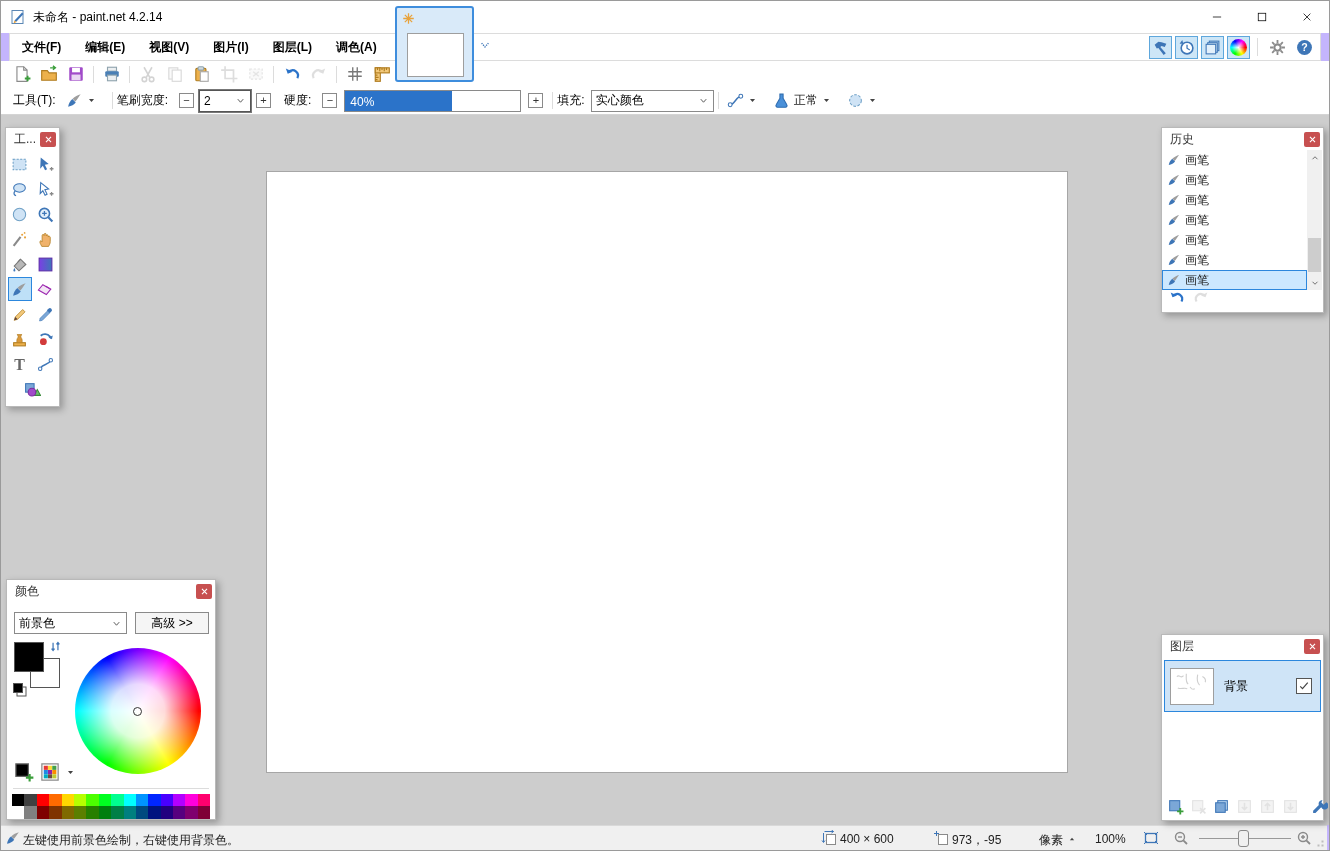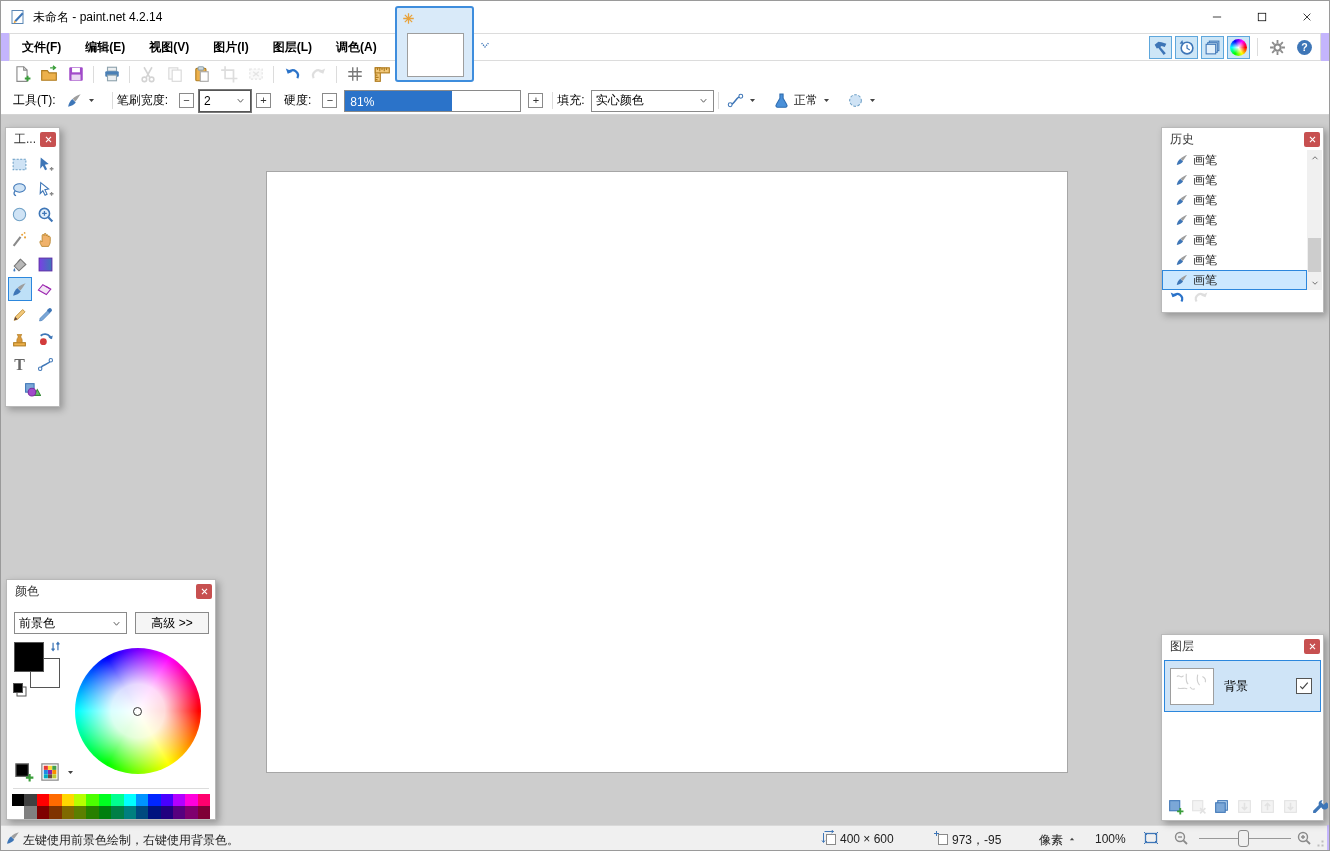--- a/index.html
+++ b/index.html
@@ -69,21 +69,21 @@
   .pal-tools { left:4px; top:126px; width:55px; height:280px; }
   .toolgrid { display:grid; grid-template-columns:24px 24px; gap:1px 2px; padding:2px 2px; justify-content:center; }
   .tool-cell { width:24px; height:24px; display:flex; align-items:center; justify-content:center; border:1px solid transparent; }
   .tool-cell svg { width:17px; height:17px; }
   .tool-cell.selected { background:#BEE0F7; border-color:#2C87DD; }
   .tool-cell.wide { grid-column:1 / span 2; justify-self:center; }
 
   
   .pal-history { left:1160px; top:126px; width:163px; height:186px; }
   .hlist { position:absolute; left:0; top:22px; right:16px; height:140px; overflow:hidden; }
-  .hitem { height:20px; display:flex; align-items:center; gap:4px; padding-left:12px; border:1px solid transparent; }
+  .hitem { height:20px; display:flex; align-items:center; gap:4px; padding-left:4px; border:1px solid transparent; }
   .hitem svg { width:14px; height:14px; flex:0 0 auto; }
   .hitem.selected { background:#CCE8FF; border-color:#2C87DD; }
   .hscroll { position:absolute; right:1px; top:22px; width:15px; height:140px; background:#F0F0F0; }
   .sarrow { position:absolute; left:0; width:15px; height:15px; display:flex; align-items:center; justify-content:center; }
   .sarrow svg { width:10px; height:10px; }
   .sthumb { position:absolute; left:1px; width:13px; background:#CDCDCD; }
   .hfoot { position:absolute; left:6px; bottom:3px; display:flex; gap:8px; }
   .hfoot svg { width:17px; height:17px; }
 
   
@@ -316,21 +316,21 @@
       <span class="cv">2</span>
       <svg viewBox="0 0 16 16">
           <path d="M4 6l4 4.5L12 6" fill="none" stroke="#555" stroke-width="1.4"></path>
         </svg>
     </span>
     <span class="spin-btn">+</span>
     <span class="opt-label" style="margin-left:8px">硬度:</span>
     <span class="spin-btn">−</span>
     <span class="hslider">
       <span class="hfill" id="hardness-fill" style="width: 61%;"></span>
-      <span class="hlabel">81%</span>
+      <span class="hlabel">40%</span>
     </span>
     <span class="spin-btn">+</span>
     <span class="vsep"></span>
     <span class="opt-label">填充:</span>
     <span class="combo" style="width:123px">
       <span class="cv">实心颜色</span>
       <svg viewBox="0 0 16 16">
           <path d="M4 6l4 4.5L12 6" fill="none" stroke="#555" stroke-width="1.4"></path>
         </svg>
     </span>

